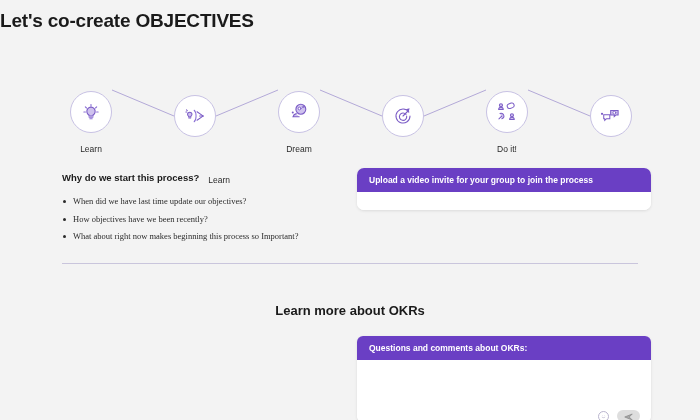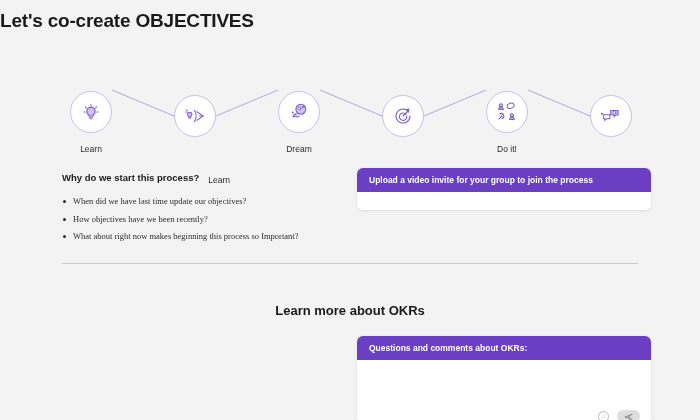--- a/index.html
+++ b/index.html
@@ -85,21 +85,21 @@
   .card-header {
     background: #6a3fc4;
     color: #ffffff;
     font-size: 8.5px;
     font-weight: bold;
     padding: 7px 12px;
     line-height: 1.2;
   }
   .card-body { background: #ffffff; }
 
-  #upload-card { left: 357px; top: 168px; width: 294px; height: 42px; }
+  #upload-card { left: 357px; top: 168px; width: 294px; height: 42px; border-radius: 7px; }
   #upload-card .card-body { height: 20px; }
 
   
   .divider {
     position: absolute;
     left: 62px; top: 263px; width: 576px; height: 1px;
     background: #c9c5dc;
   }
 
   

